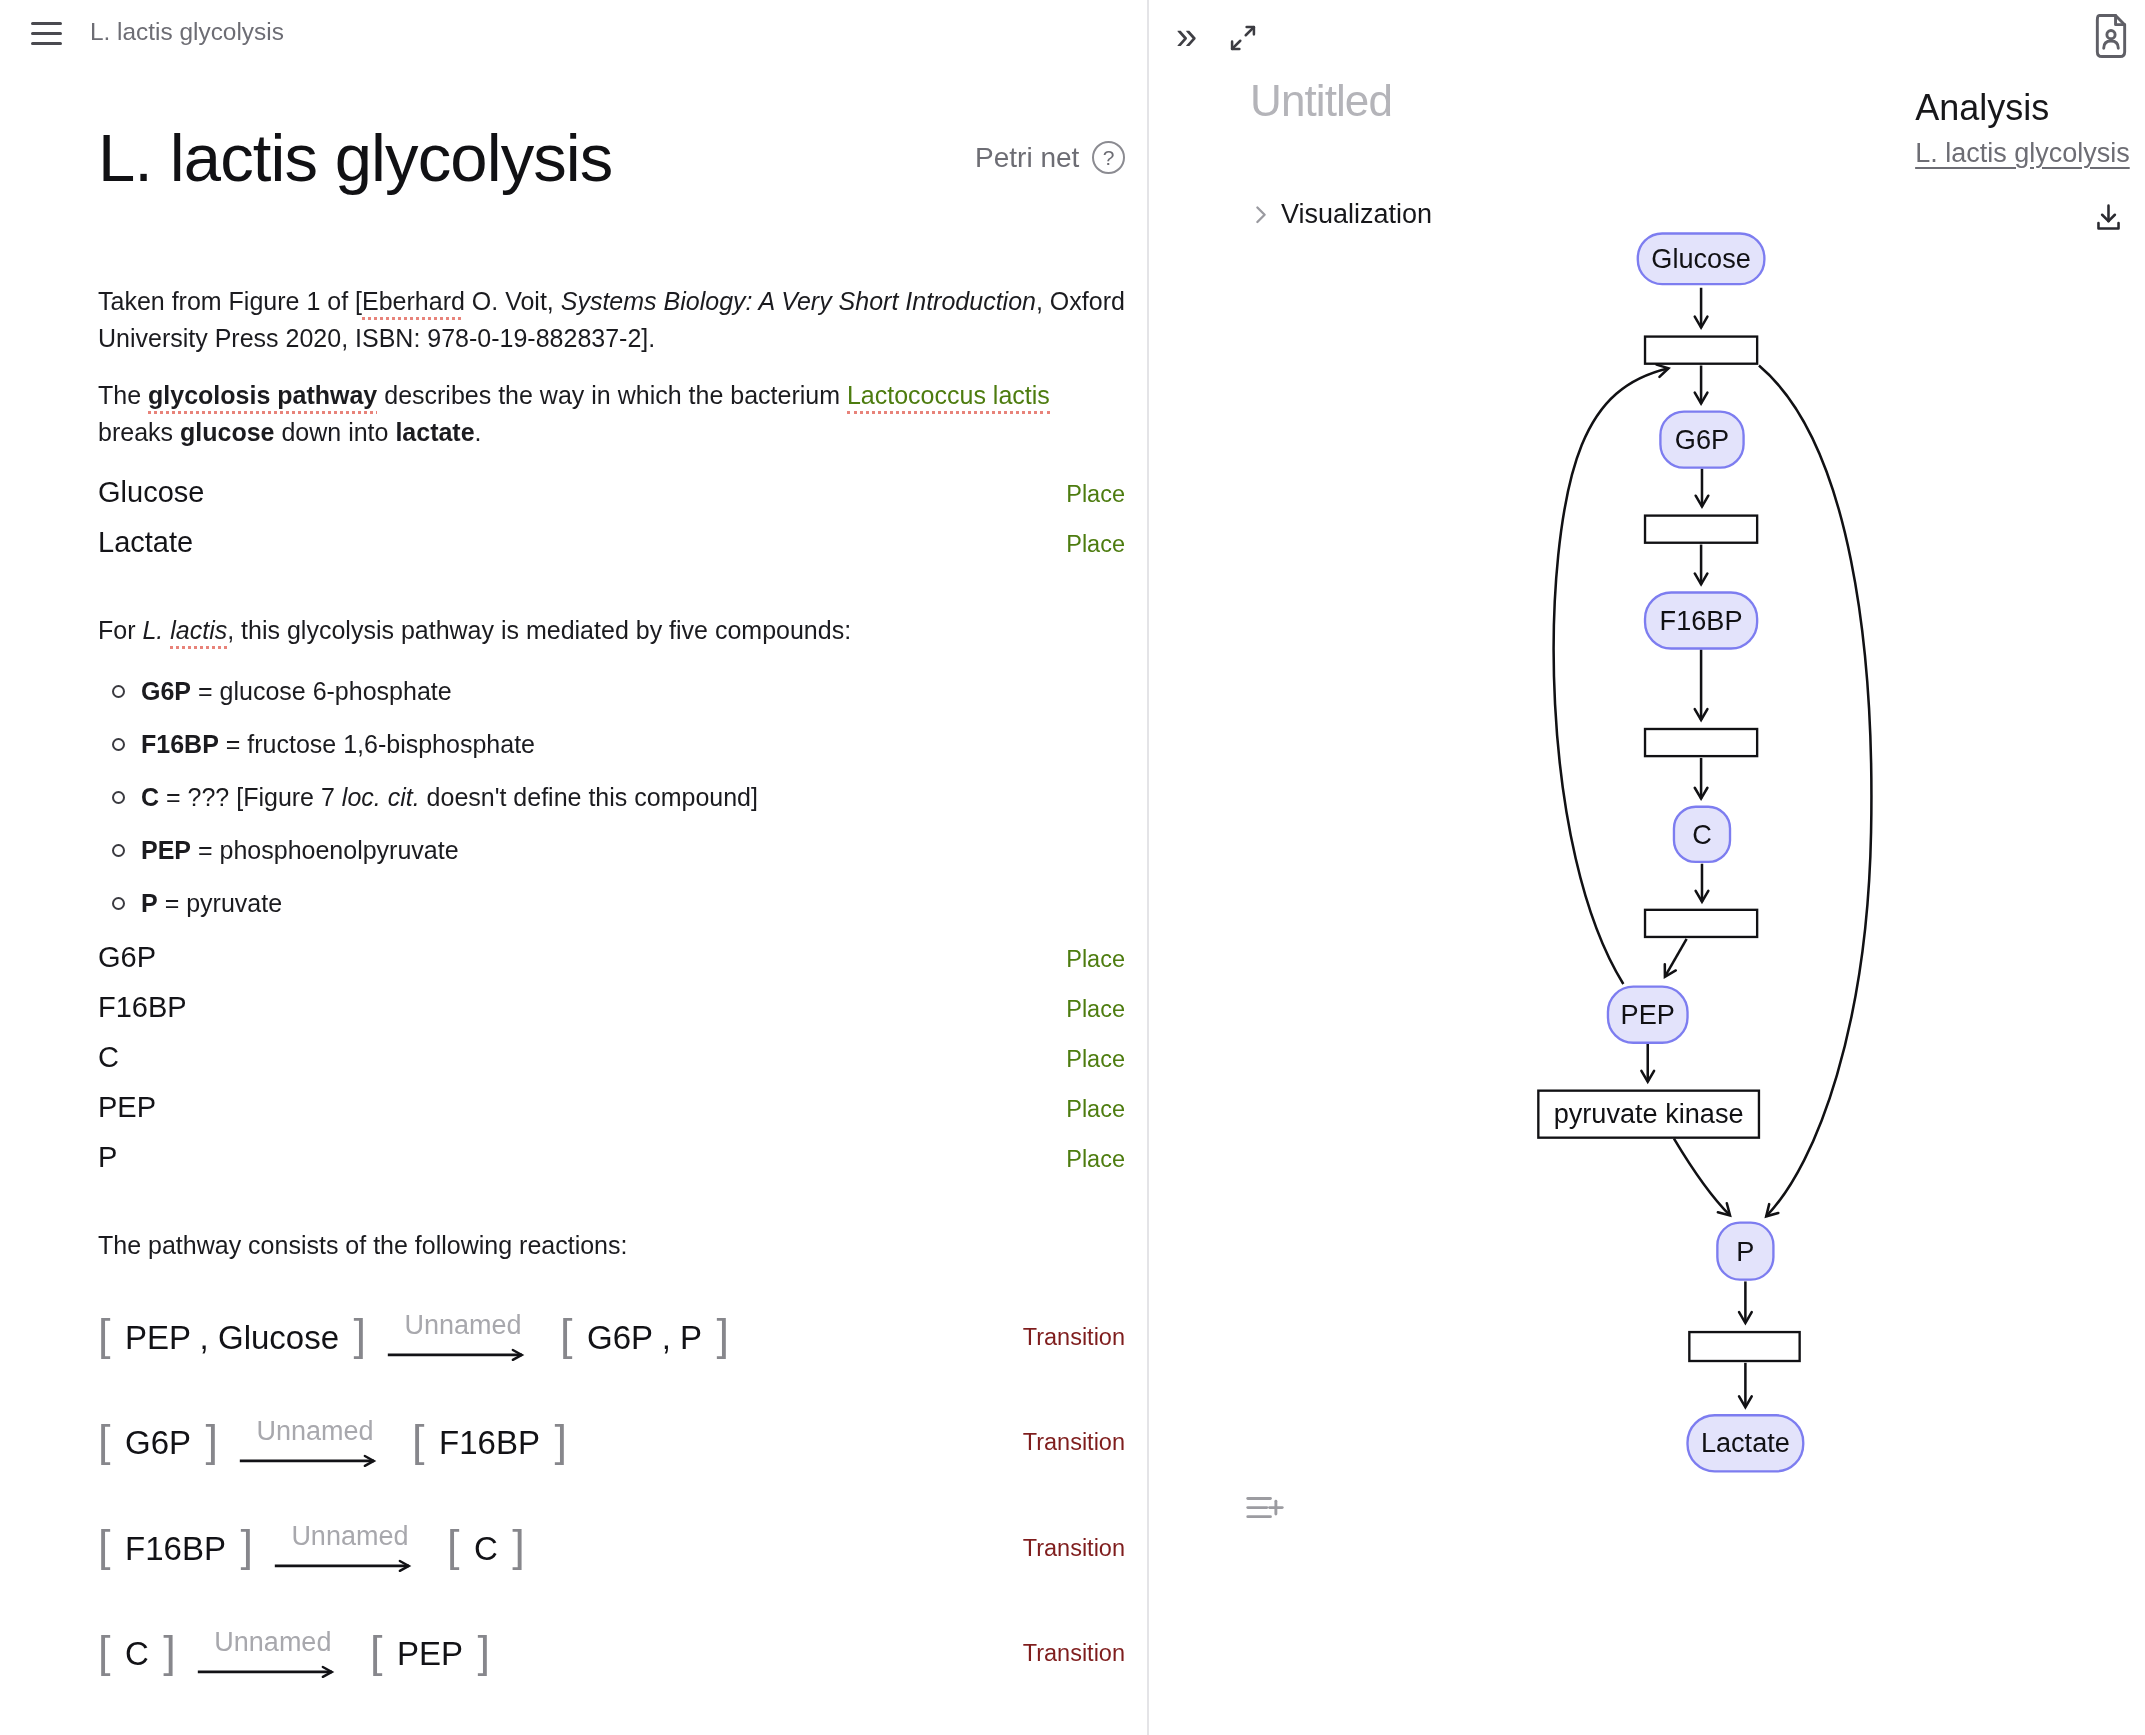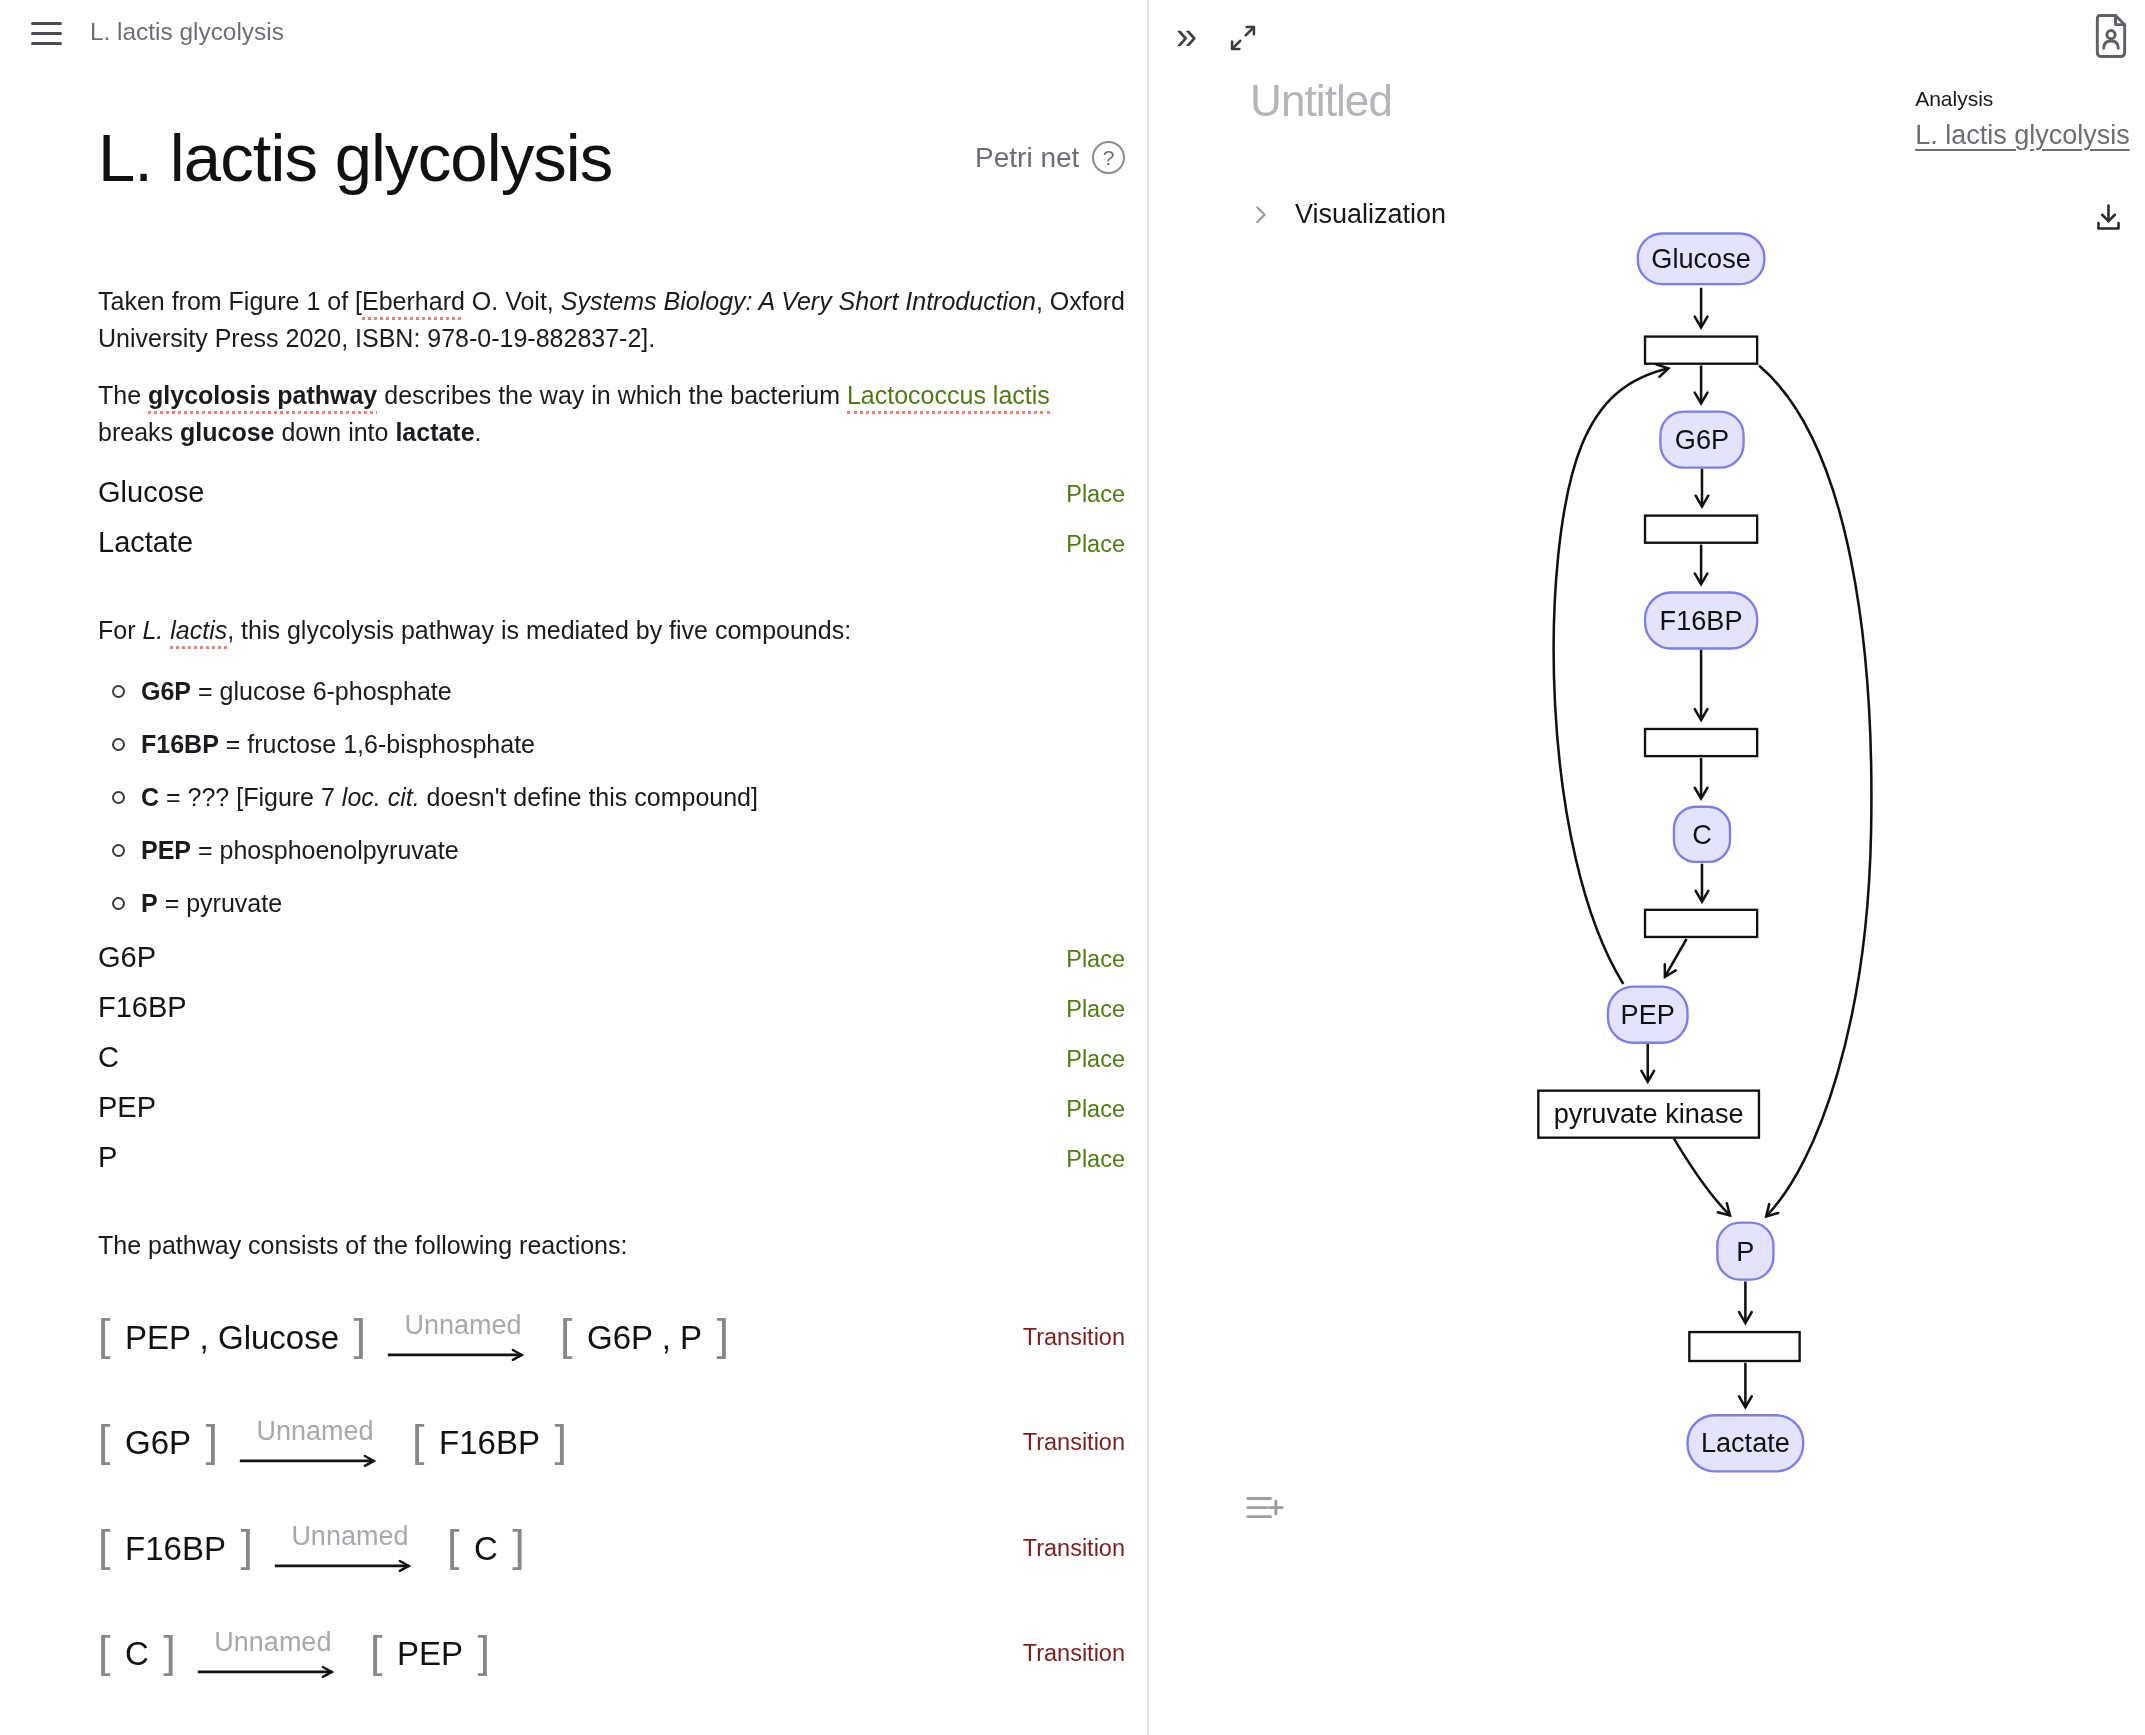--- a/index.html
+++ b/index.html
@@ -63,25 +63,25 @@
   .rx-kind { font-size:23.5px; color:#7f1d1d; padding-bottom:14.5px;margin-top:33px; }
 
   
   .analysis-panel { position:absolute; left:1149px; top:0; width:997px; height:1735px; overflow:hidden; }
   .collapse-chevrons { position:absolute; left:27px; top:14.5px; font-size:38px; color:#3f3f45; background:none; border:none; cursor:pointer; }
   .expand-icon { position:absolute; left:74px; top:18px; cursor:pointer; }
   .file-person-icon { position:absolute; right:14.5px; top:11px; cursor:pointer; }
 
   .untitled { position:absolute; left:101px; top:76px; font-size:44px; font-weight:400; color:#b4b4b9; letter-spacing:-0.9px; }
   .analysis-meta { position:absolute; right:16.3px; top:87px; text-align:left; }
-  .analysis-meta-label { font-size:21px; color:#17171a; }
+  .analysis-meta-label { font-size:36px; color:#17171a; }
   .analysis-doc-link { display:inline-block; margin-top:9px; font-size:27px; color:#6d6d74;
     text-decoration:underline; text-underline-offset:5.4px; cursor:pointer; }
 
-  .viz-row { position:absolute; left:101px; top:199px; display:flex; align-items:center; gap:23px; cursor:pointer; }
+  .viz-row { position:absolute; left:101px; top:199px; display:flex; align-items:center; gap:9px; cursor:pointer; }
   .viz-label { font-size:27px; color:#17171a; }
   .download-btn { position:absolute; right:22px; top:201px; cursor:pointer; background:none; border:none; }
 
   .diagram-svg { position:absolute; left:317px; top:226px; }
   .add-item-btn { position:absolute; left:96px; top:1494px; cursor:pointer; background:none; border:none; }
 
   svg text { font-family:"Liberation Sans", sans-serif; }
 </style>
 </head>
 <body>

